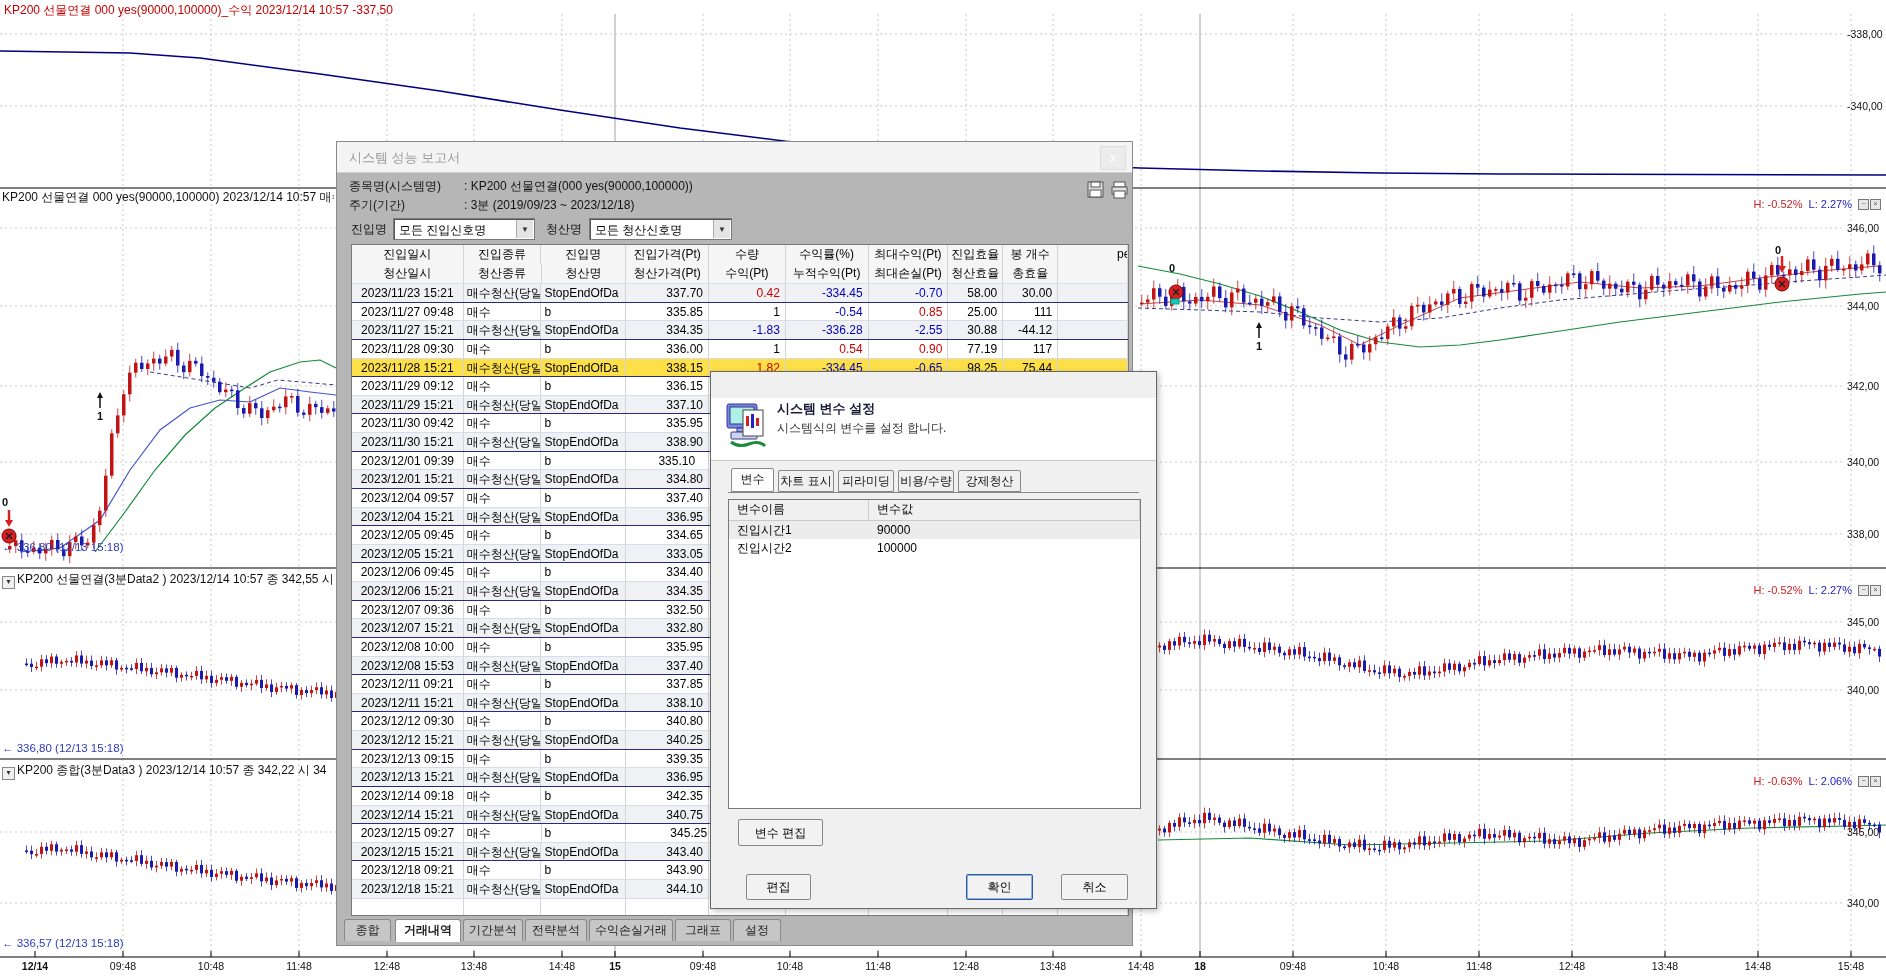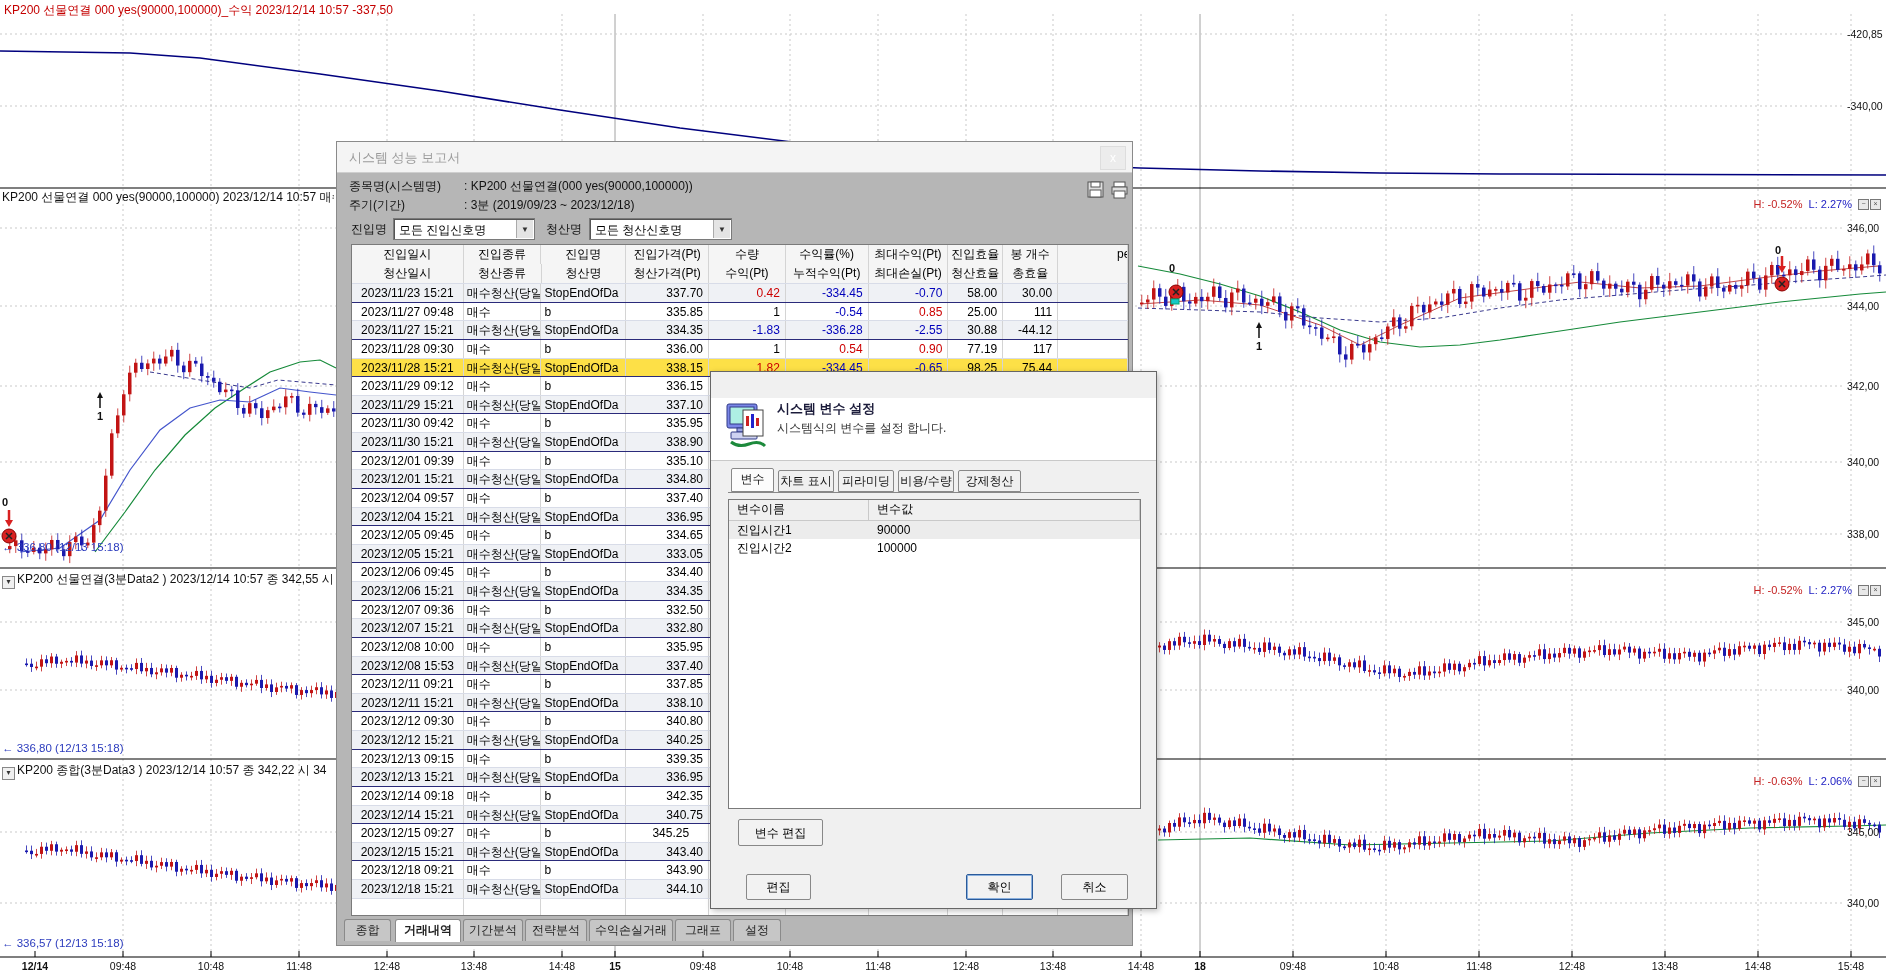--- a/index.html
+++ b/index.html
@@ -1356,21 +1356,21 @@
       <div class="chart-label" style="left:2px;top:937px;color:#2b3bbd;font-size:11.5px;">← 336,57 (12/13 15:18)</div>
       <div class="hl-box" style="left:1640px;top:198px;width:212px;text-align:right;"><span style="color:#c42222">H: -0.52%</span>&nbsp;&nbsp;<span style="color:#2222c4">L: 2.27%</span></div>
       <div class="winbox" style="left:1858px;top:199px;">−</div>
       <div class="winbox" style="left:1870px;top:199px;">×</div>
       <div class="hl-box" style="left:1640px;top:584px;width:212px;text-align:right;"><span style="color:#c42222">H: -0.52%</span>&nbsp;&nbsp;<span style="color:#2222c4">L: 2.27%</span></div>
       <div class="winbox" style="left:1858px;top:585px;">−</div>
       <div class="winbox" style="left:1870px;top:585px;">×</div>
       <div class="hl-box" style="left:1640px;top:775px;width:212px;text-align:right;"><span style="color:#c42222">H: -0.63%</span>&nbsp;&nbsp;<span style="color:#2222c4">L: 2.06%</span></div>
       <div class="winbox" style="left:1858px;top:776px;">−</div>
       <div class="winbox" style="left:1870px;top:776px;">×</div>
-      <div class="axis-label" style="left:1847px;top:28px;">-420,85</div>
+      <div class="axis-label" style="left:1847px;top:28px;">-338,00</div>
       <div class="axis-label" style="left:1847px;top:100px;">-340,00</div>
       <div class="axis-label" style="left:1847px;top:222px;">346,00</div>
       <div class="axis-label" style="left:1847px;top:300px;">344,00</div>
       <div class="axis-label" style="left:1847px;top:380px;">342,00</div>
       <div class="axis-label" style="left:1847px;top:456px;">340,00</div>
       <div class="axis-label" style="left:1847px;top:528px;">338,00</div>
       <div class="axis-label" style="left:1847px;top:616px;">345,00</div>
       <div class="axis-label" style="left:1847px;top:684px;">340,00</div>
       <div class="axis-label" style="left:1847px;top:826px;">345,00</div>
       <div class="axis-label" style="left:1847px;top:897px;">340,00</div>
@@ -1565,21 +1565,21 @@
           <div class="tcell" style="width: 83px; text-align: right; padding-right: 5px;"></div>
           <div class="tcell" style="width: 80px; text-align: right; padding-right: 5px;"></div>
           <div class="tcell" style="width: 55px; text-align: right; padding-right: 5px;"></div>
           <div class="tcell" style="width: 55px; text-align: right; padding-right: 5px;"></div>
           <div class="tcell" style="width: 70px; text-align: right; padding-right: 5px;"></div>
         </div>
         <div class="trow" style="height: 18.64px; border-top: 1px solid rgb(42, 42, 122);">
           <div class="tcell" style="width: 112px; text-align: center;">2023/12/01 09:39</div>
           <div class="tcell" style="width: 78px; text-align: left; padding-left: 3px;">매수</div>
           <div class="tcell" style="width: 85px; text-align: left; padding-left: 3px;">b</div>
-          <div class="tcell" style="width: 83px; text-align: right; padding-right: 5px;">335.10</div>
+          <div class="tcell" style="width: 83px; text-align: right; padding-right: 13px;">335.10</div>
           <div class="tcell" style="width: 77px; text-align: right; padding-right: 5px;"></div>
           <div class="tcell" style="width: 83px; text-align: right; padding-right: 5px;"></div>
           <div class="tcell" style="width: 80px; text-align: right; padding-right: 5px;"></div>
           <div class="tcell" style="width: 55px; text-align: right; padding-right: 5px;"></div>
           <div class="tcell" style="width: 55px; text-align: right; padding-right: 5px;"></div>
           <div class="tcell" style="width: 70px; text-align: right; padding-right: 5px;"></div>
         </div>
         <div class="trow" style="height: 18.64px; border-top: 1px solid rgb(216, 220, 232); background: rgb(239, 241, 245);">
           <div class="tcell" style="width: 112px; text-align: center;">2023/12/01 15:21</div>
           <div class="tcell" style="width: 78px; text-align: left; padding-left: 3px;">매수청산(당일</div>
@@ -1805,21 +1805,21 @@
           <div class="tcell" style="width: 83px; text-align: right; padding-right: 5px;"></div>
           <div class="tcell" style="width: 80px; text-align: right; padding-right: 5px;"></div>
           <div class="tcell" style="width: 55px; text-align: right; padding-right: 5px;"></div>
           <div class="tcell" style="width: 55px; text-align: right; padding-right: 5px;"></div>
           <div class="tcell" style="width: 70px; text-align: right; padding-right: 5px;"></div>
         </div>
         <div class="trow" style="height: 18.64px; border-top: 1px solid rgb(42, 42, 122);">
           <div class="tcell" style="width: 112px; text-align: center;">2023/12/15 09:27</div>
           <div class="tcell" style="width: 78px; text-align: left; padding-left: 3px;">매수</div>
           <div class="tcell" style="width: 85px; text-align: left; padding-left: 3px;">b</div>
-          <div class="tcell" style="width: 83px; text-align: right; padding-right: 19px;">345.25</div>
+          <div class="tcell" style="width: 83px; text-align: right; padding-right: 1px;">345.25</div>
           <div class="tcell" style="width: 77px; text-align: right; padding-right: 5px;"></div>
           <div class="tcell" style="width: 83px; text-align: right; padding-right: 5px;"></div>
           <div class="tcell" style="width: 80px; text-align: right; padding-right: 5px;"></div>
           <div class="tcell" style="width: 55px; text-align: right; padding-right: 5px;"></div>
           <div class="tcell" style="width: 55px; text-align: right; padding-right: 5px;"></div>
           <div class="tcell" style="width: 70px; text-align: right; padding-right: 5px;"></div>
         </div>
         <div class="trow" style="height: 18.64px; border-top: 1px solid rgb(216, 220, 232); background: rgb(239, 241, 245);">
           <div class="tcell" style="width: 112px; text-align: center;">2023/12/15 15:21</div>
           <div class="tcell" style="width: 78px; text-align: left; padding-left: 3px;">매수청산(당일</div>

